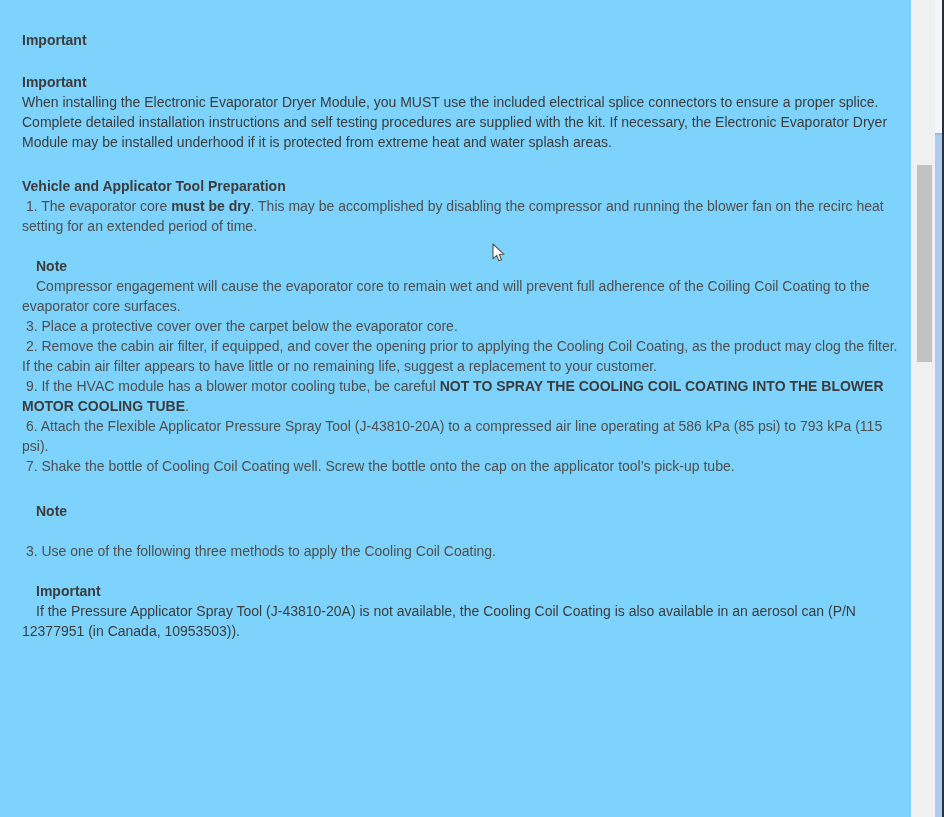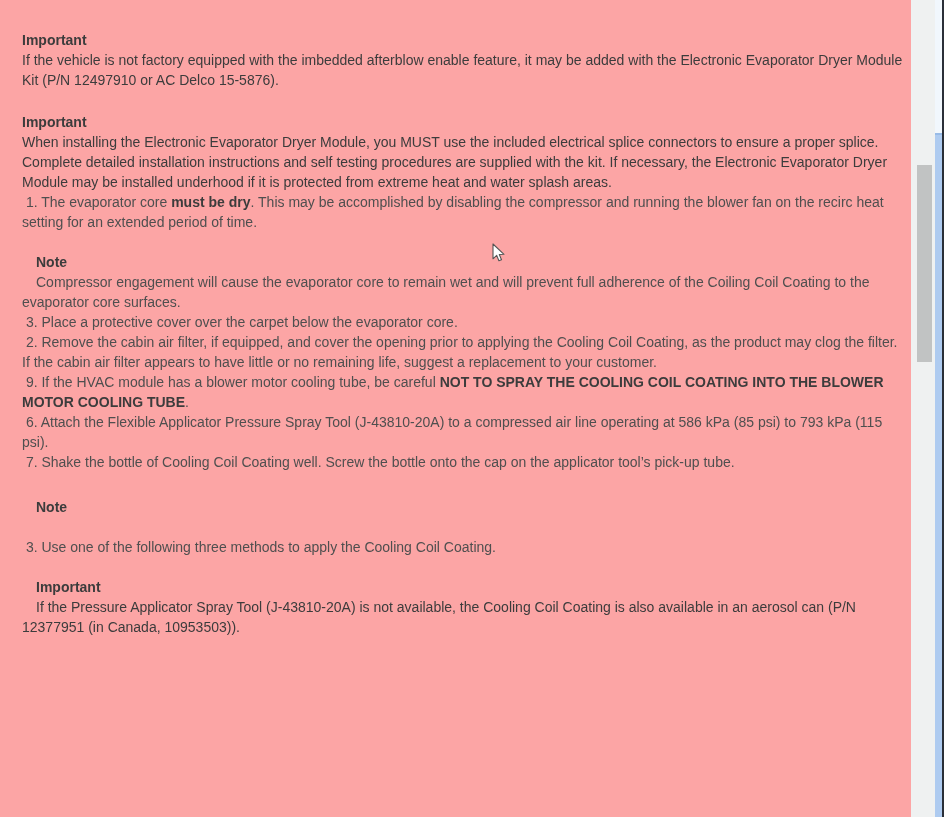--- a/index.html
+++ b/index.html
@@ -9,21 +9,21 @@
     height: 817px;
     overflow: hidden;
     background: #ffffff;
     font-family: "Liberation Sans", "DejaVu Sans", sans-serif;
   }
   .viewport {
     position: relative;
     width: 944px;
     height: 817px;
     overflow: hidden;
-    background: #fca5a5;
+    background: #7dd3fc;
   }
   .doc {
     position: absolute;
     top: 0;
     left: 22px;
     width: 883px;
     font-size: 14px;
     line-height: 20px;
     color: #4f4f4f;
   }
@@ -90,26 +90,26 @@
 </head>
 <body>
 
 <div class="viewport">
 
   <div class="doc">
 
     <p class="cutline">customer comment.</p>
 
     <h3 class="mt25">Important</h3>
-    <p class="bold">If the vehicle is not factory equipped with the imbedded afterblow enable feature, it may be added with the Electronic Evaporator Dryer Module Kit (P/N 12497910 or AC Delco 15-5876).</p>
 
     <h3 class="mt22">Important</h3>
     <p class="bold">When installing the Electronic Evaporator Dryer Module, you MUST use the included electrical splice connectors to ensure a proper splice. Complete detailed installation instructions and self testing procedures are supplied with the kit. If necessary, the Electronic Evaporator Dryer Module may be installed underhood if it is protected from extreme heat and water splash areas.</p>
 
 
+    <h3 class="mt24">Vehicle and Applicator Tool Preparation</h3>
 
     <p><span> 1. The evaporator core </span><b>must be dry</b><span>. This may be accomplished by disabling the compressor and running the blower fan on the recirc heat setting for an extended period of time.</span></p>
 
     <h3 class="mt20 indent">Note</h3>
     <p class="indent">Compressor engagement will cause the evaporator core to remain wet and will prevent full adherence of the Coiling Coil Coating to the evaporator core surfaces.</p>
 
     <p> 3. Place a protective cover over the carpet below the evaporator core.</p>
     <p> 2. Remove the cabin air filter, if equipped, and cover the opening prior to applying the Cooling Coil Coating, as the product may clog the filter. If the cabin air filter appears to have little or no remaining life, suggest a replacement to your customer.</p>
     <p><span> 9. If the HVAC module has a blower motor cooling tube, be careful </span><b>NOT TO SPRAY THE COOLING COIL COATING INTO THE BLOWER MOTOR COOLING TUBE</b><span>.</span></p>
     <p> 6. Attach the Flexible Applicator Pressure Spray Tool (J-43810-20A) to a compressed air line operating at 586 kPa (85 psi) to 793 kPa (115 psi).</p>

